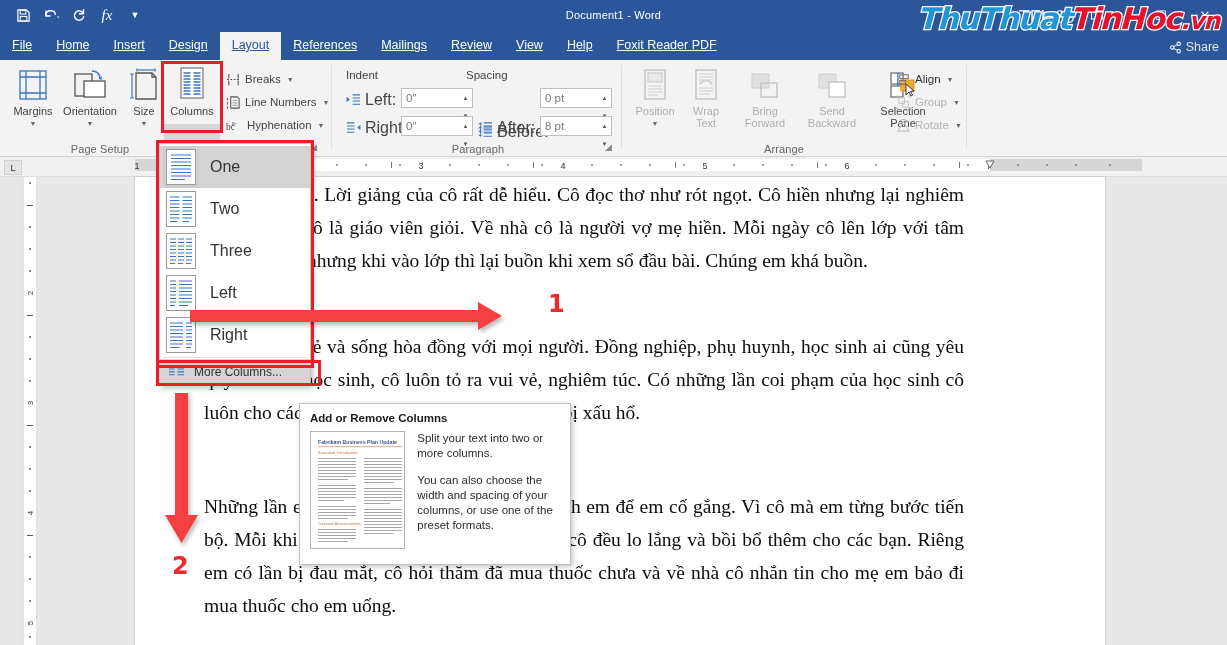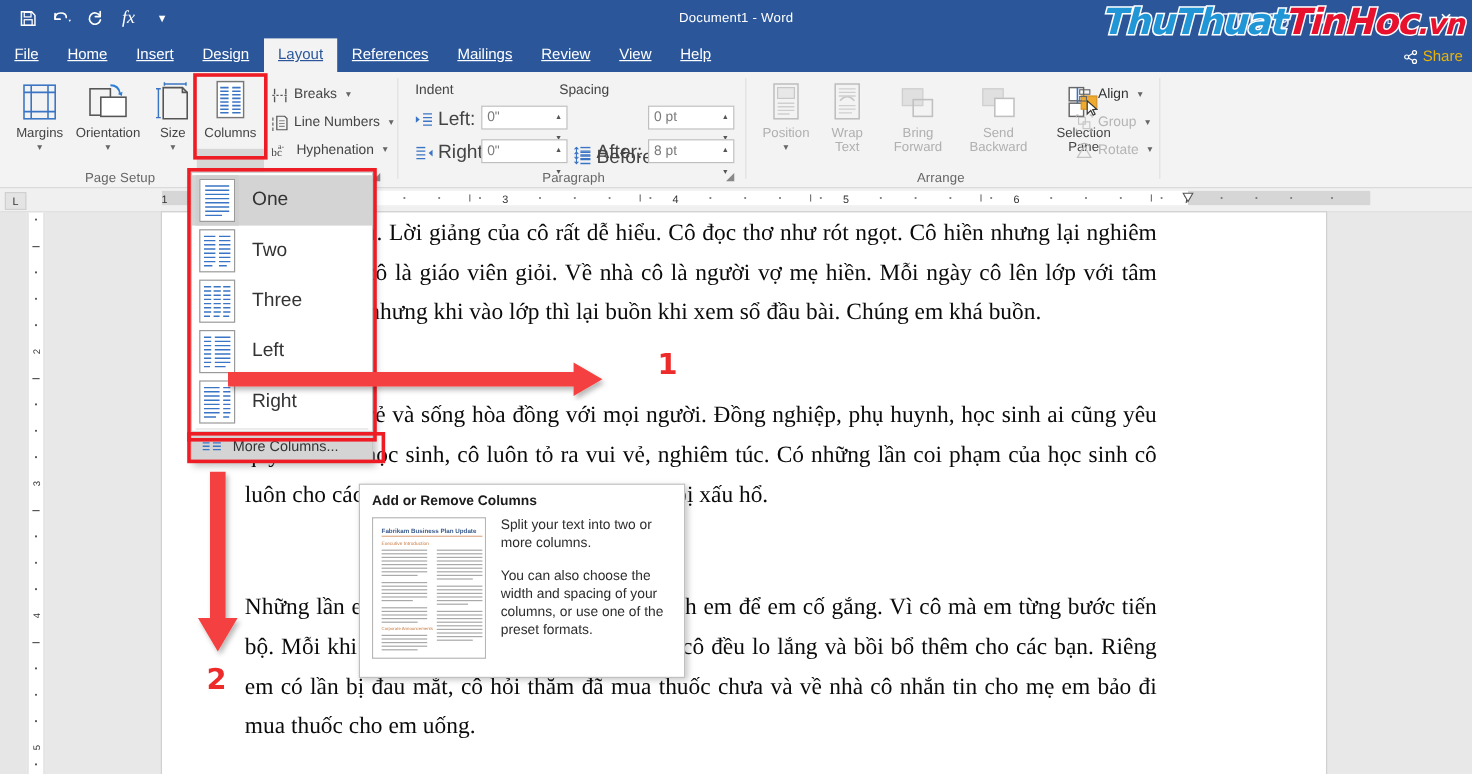--- a/index.html
+++ b/index.html
@@ -33,21 +33,21 @@
   .tabbar{
     position:absolute; left:0; top:30px; width:1227px; height:30px;
     background:#2b579a; display:flex; align-items:flex-end; font-size:12.5px;
   }
   .tab{
     padding:6px 12px 7px 12px; color:#ffffff; line-height:15px; white-space:nowrap;text-decoration:underline;
   }
   .tab.active{ background:#f3f3f3; color:#2b579a; }
   .tellme{ display:flex; align-items:center; gap:5px; padding:6px 10px 7px 18px; color:#fff; }
   .bulb{ width:13px; height:15px; }
-  .share{ position:absolute; right:8px; bottom:6px; color:#eab308; font-size:12.5px;
+  .share{ position:absolute; right:8px; bottom:6px; color:#e5e5e5; font-size:12.5px;
           display:flex; align-items:center; gap:4px; }
 
   
   .watermark{
     position:absolute; right:6px; top:4px; z-index:40;
     font-family:"DejaVu Sans", sans-serif; font-weight:bold; font-style:italic;
     font-size:30px; letter-spacing:-1px; line-height:1;
     white-space:nowrap; pointer-events:none;
     transform:skewX(-4deg);
   }
@@ -235,20 +235,21 @@
   <div class="tab">File</div>
   <div class="tab">Home</div>
   <div class="tab">Insert</div>
   <div class="tab">Design</div>
   <div class="tab active">Layout</div>
   <div class="tab">References</div>
   <div class="tab">Mailings</div>
   <div class="tab">Review</div>
   <div class="tab">View</div>
   <div class="tab">Help</div>
+  <div class="tab">Foxit Reader PDF</div>
   <div class="share">
     <svg width="13" height="13" viewBox="0 0 14 14">
         <circle cx="10.5" cy="3" r="1.8" fill="none" stroke="#fff" stroke-width="1.1"></circle>
         <circle cx="3.5" cy="7" r="1.8" fill="none" stroke="#fff" stroke-width="1.1"></circle>
         <circle cx="10.5" cy="11" r="1.8" fill="none" stroke="#fff" stroke-width="1.1"></circle>
         <path d="M5.1 6.1 L8.9 3.9 M5.1 7.9 L8.9 10.1" stroke="#fff" stroke-width="1"></path>
       </svg>
     <span>Share</span>
   </div>
 </div>

